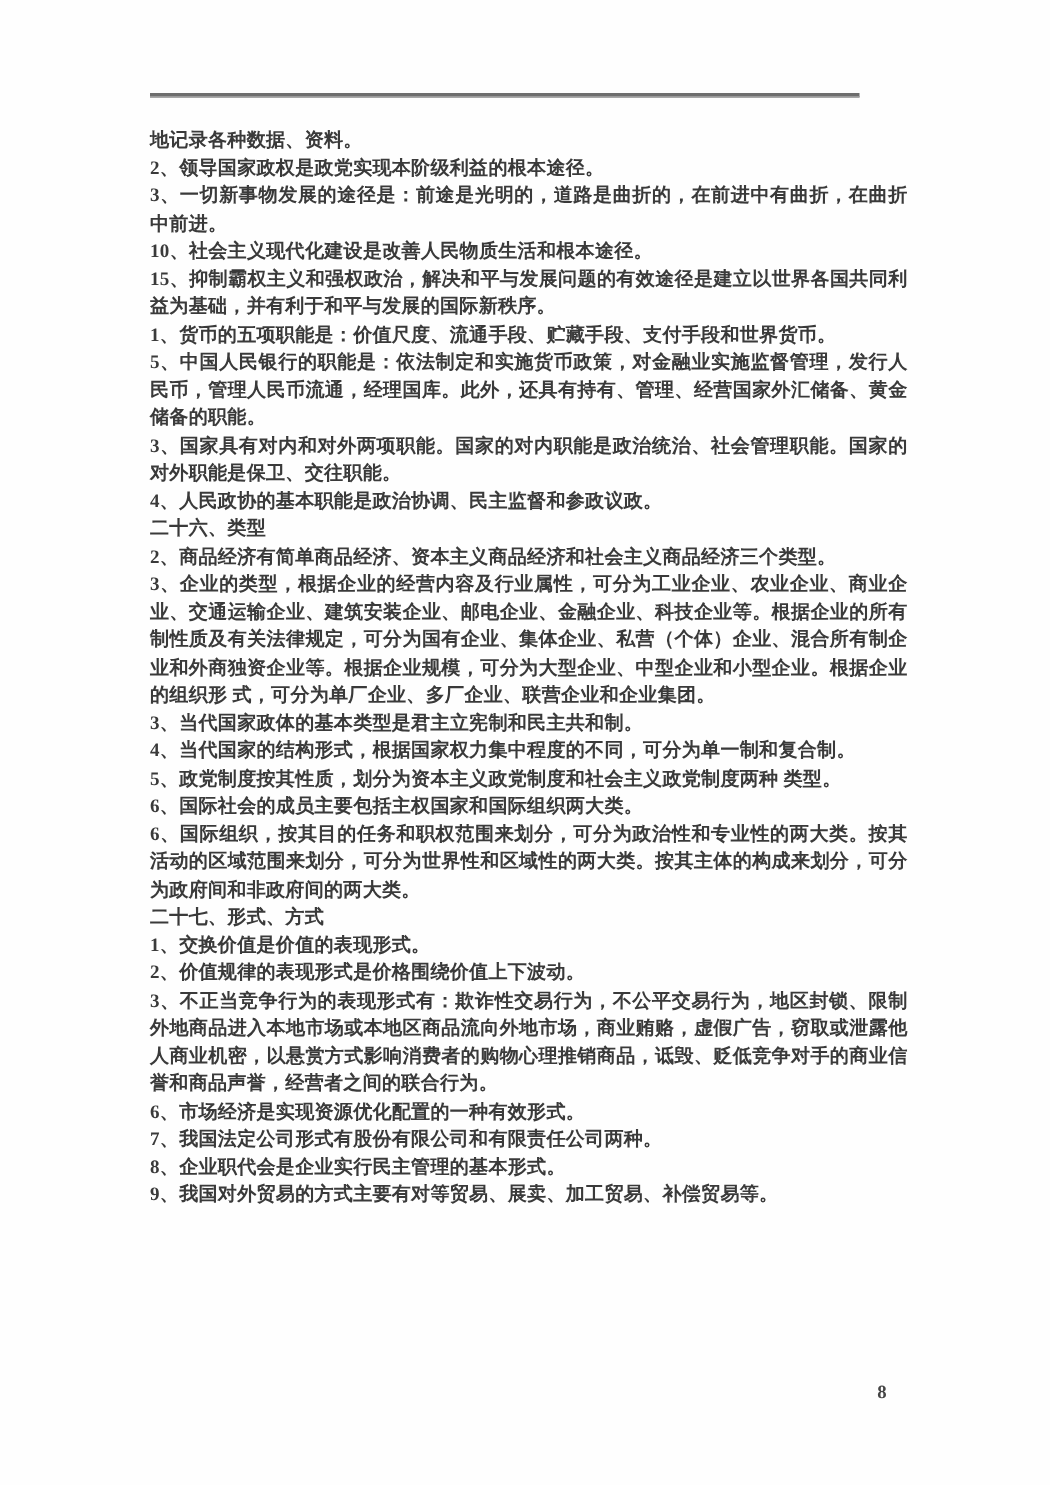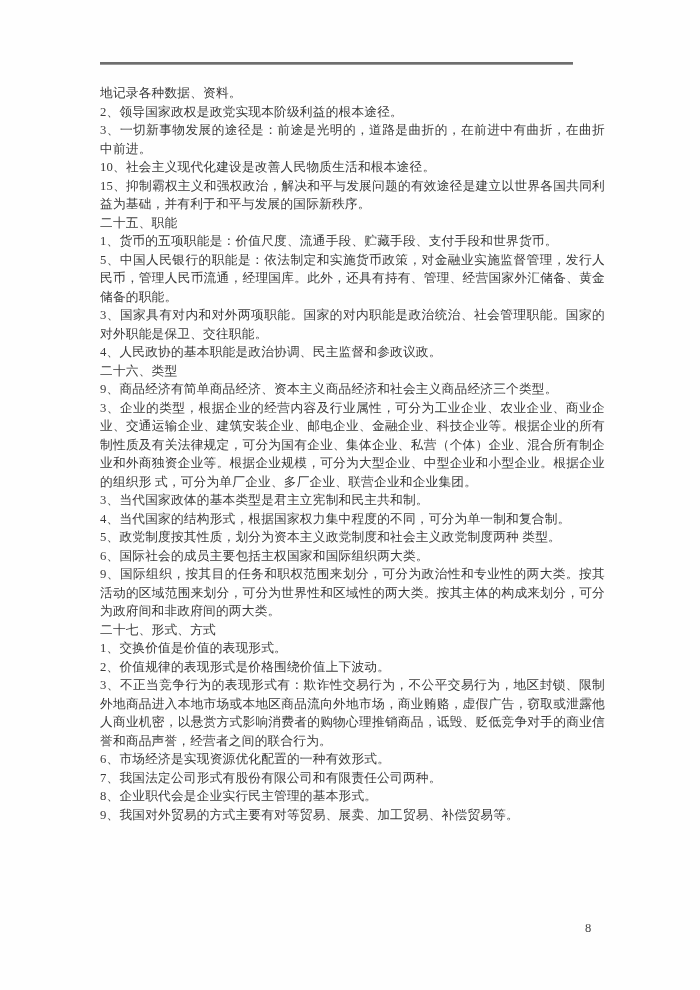--- a/index.html
+++ b/index.html
@@ -7,20 +7,21 @@
     padding: 0;
     background: #ffffff;
   }
   .page {
     position: relative;
     width: 700px;
     height: 990px;
     background: #fefefe;
     overflow: hidden;
     font-family: "Liberation Serif", "DejaVu Serif", serif;
+    font-weight: bold;
   }
   .header-rule {
     position: absolute;
     left: 100px;
     top: 62px;
     width: 473px;
     height: 2px;
     background: #6e6e6e;
     border-bottom: 1px solid #9a9a9a;
   }
@@ -57,33 +58,32 @@
 <div class="page">
 
   <div class="header-rule"></div>
 
   <div class="content">
     <p>地记录各种数据、资料。</p>
     <p>2、领导国家政权是政党实现本阶级利益的根本途径。</p>
     <p>3、一切新事物发展的途径是：前途是光明的，道路是曲折的，在前进中有曲折，在曲折中前进。</p>
     <p>10、社会主义现代化建设是改善人民物质生活和根本途径。</p>
     <p>15、抑制霸权主义和强权政治，解决和平与发展问题的有效途径是建立以世界各国共同利益为基础，并有利于和平与发展的国际新秩序。</p>
-    <p>二十五、职能</p>
     <p>1、货币的五项职能是：价值尺度、流通手段、贮藏手段、支付手段和世界货币。</p>
     <p>5、中国人民银行的职能是：依法制定和实施货币政策，对金融业实施监督管理，发行人民币，管理人民币流通，经理国库。此外，还具有持有、管理、经营国家外汇储备、黄金储备的职能。</p>
     <p>3、国家具有对内和对外两项职能。国家的对内职能是政治统治、社会管理职能。国家的对外职能是保卫、交往职能。</p>
     <p>4、人民政协的基本职能是政治协调、民主监督和参政议政。</p>
     <p>二十六、类型</p>
-    <p>9、商品经济有简单商品经济、资本主义商品经济和社会主义商品经济三个类型。</p>
+    <p>2、商品经济有简单商品经济、资本主义商品经济和社会主义商品经济三个类型。</p>
     <p>3、企业的类型，根据企业的经营内容及行业属性，可分为工业企业、农业企业、商业企业、交通运输企业、建筑安装企业、邮电企业、金融企业、科技企业等。根据企业的所有制性质及有关法律规定，可分为国有企业、集体企业、私营（个体）企业、混合所有制企业和外商独资企业等。根据企业规模，可分为大型企业、中型企业和小型企业。根据企业的组织形 式，可分为单厂企业、多厂企业、联营企业和企业集团。</p>
     <p>3、当代国家政体的基本类型是君主立宪制和民主共和制。</p>
     <p>4、当代国家的结构形式，根据国家权力集中程度的不同，可分为单一制和复合制。</p>
     <p>5、政党制度按其性质，划分为资本主义政党制度和社会主义政党制度两种 类型。</p>
     <p>6、国际社会的成员主要包括主权国家和国际组织两大类。</p>
-    <p>9、国际组织，按其目的任务和职权范围来划分，可分为政治性和专业性的两大类。按其活动的区域范围来划分，可分为世界性和区域性的两大类。按其主体的构成来划分，可分为政府间和非政府间的两大类。</p>
+    <p>6、国际组织，按其目的任务和职权范围来划分，可分为政治性和专业性的两大类。按其活动的区域范围来划分，可分为世界性和区域性的两大类。按其主体的构成来划分，可分为政府间和非政府间的两大类。</p>
     <p>二十七、形式、方式</p>
     <p>1、交换价值是价值的表现形式。</p>
     <p>2、价值规律的表现形式是价格围绕价值上下波动。</p>
     <p>3、不正当竞争行为的表现形式有：欺诈性交易行为，不公平交易行为，地区封锁、限制外地商品进入本地市场或本地区商品流向外地市场，商业贿赂，虚假广告，窃取或泄露他人商业机密，以悬赏方式影响消费者的购物心理推销商品，诋毁、贬低竞争对手的商业信誉和商品声誉，经营者之间的联合行为。</p>
     <p>6、市场经济是实现资源优化配置的一种有效形式。</p>
     <p>7、我国法定公司形式有股份有限公司和有限责任公司两种。</p>
     <p>8、企业职代会是企业实行民主管理的基本形式。</p>
     <p>9、我国对外贸易的方式主要有对等贸易、展卖、加工贸易、补偿贸易等。</p>
   </div>
 

